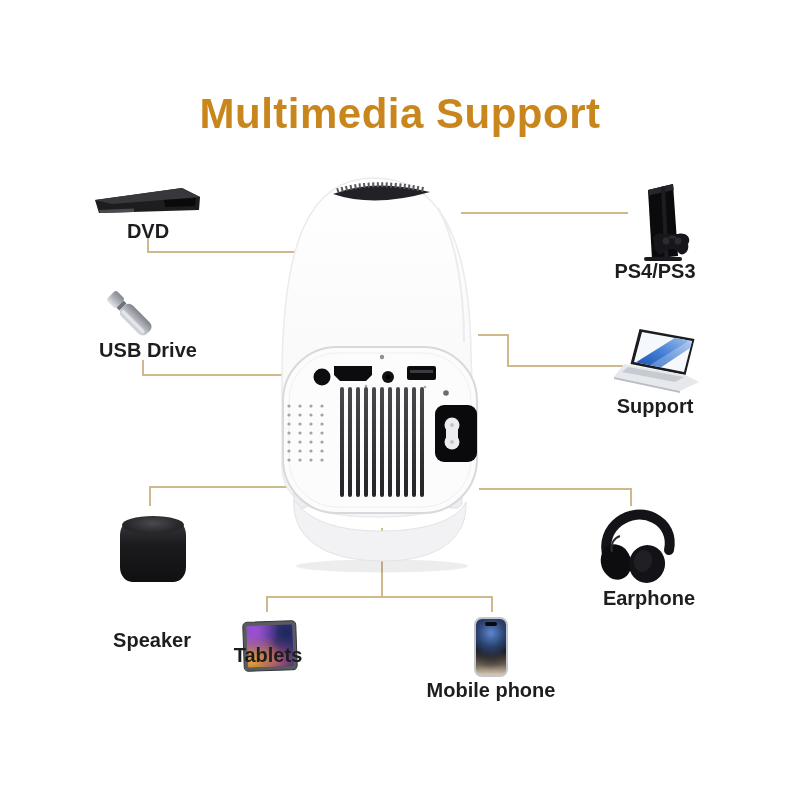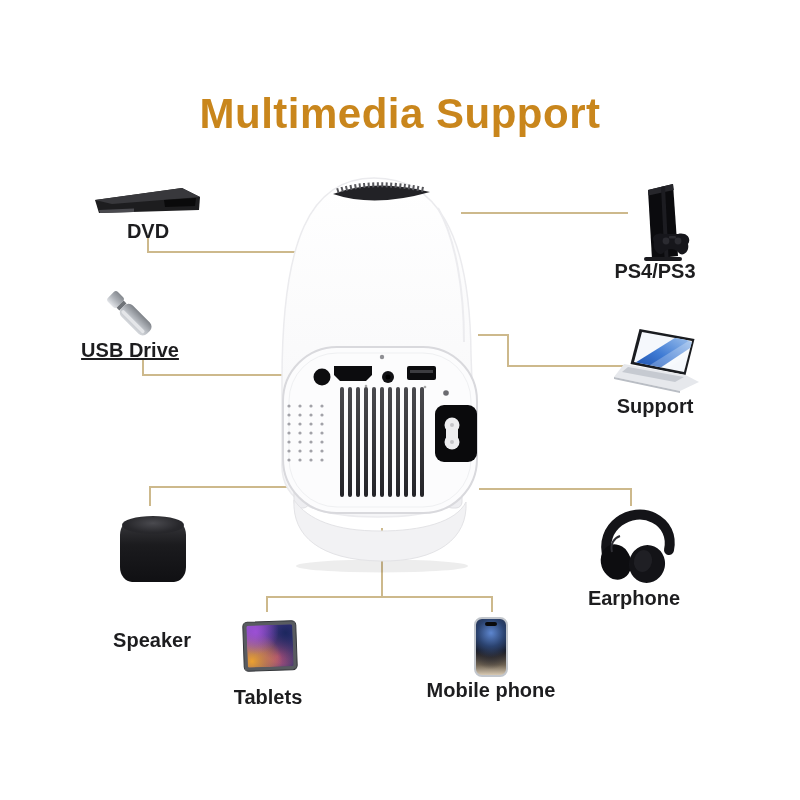--- a/index.html
+++ b/index.html
@@ -23,25 +23,25 @@
   .l-ear-h{left:479px;top:488px;width:153px;height:2px;}
   .l-ear-v{left:630px;top:488px;width:2px;height:18px;}
   .l-lap-h1{left:478px;top:334px;width:31px;height:2px;}
   .l-lap-v{left:507px;top:334px;width:2px;height:33px;}
   .l-lap-h2{left:507px;top:365px;width:122px;height:2px;}
   .l-ps4-h{left:461px;top:212px;width:167px;height:2px;}
   
   .dev-label{position:absolute;width:130px;text-align:center;font-size:20px;font-weight:700;
              color:var(--label,#1d1d1f);}
   .lab-dvd{left:83px;top:220px;}
-  .lab-usb{left:65px;top:339px;text-decoration:underline;}
+  .lab-usb{left:83px;top:339px;}
   .lab-spk{left:87px;top:588px;margin-top:41px;}
-  .lab-tab{left:203px;top:686px;}
+  .lab-tab{left:203px;top:644px;}
   .lab-mob{left:426px;top:679px;}
-  .lab-ear{left:569px;top:587px;}
+  .lab-ear{left:584px;top:587px;}
   .lab-lap{left:590px;top:395px;}
   .lab-ps4{left:590px;top:260px;}
   
   .icon{position:absolute;}
   .ic-dvd{left:86px;top:182px;width:122px;height:46px;}
   .ic-usb{left:98px;top:284px;width:64px;height:60px;}
   .ic-tab{left:243px;top:621px;width:54px;height:50px;border-radius:5px;background:#585b60;
           border:1px solid #35373b;padding:3px;box-sizing:border-box;transform:rotate(-2deg);}
   .tab-screen{width:100%;height:100%;border-radius:2px;background:
     radial-gradient(circle at 20% 15%, rgba(158,80,214,.95) 0%, rgba(158,80,214,0) 45%),

